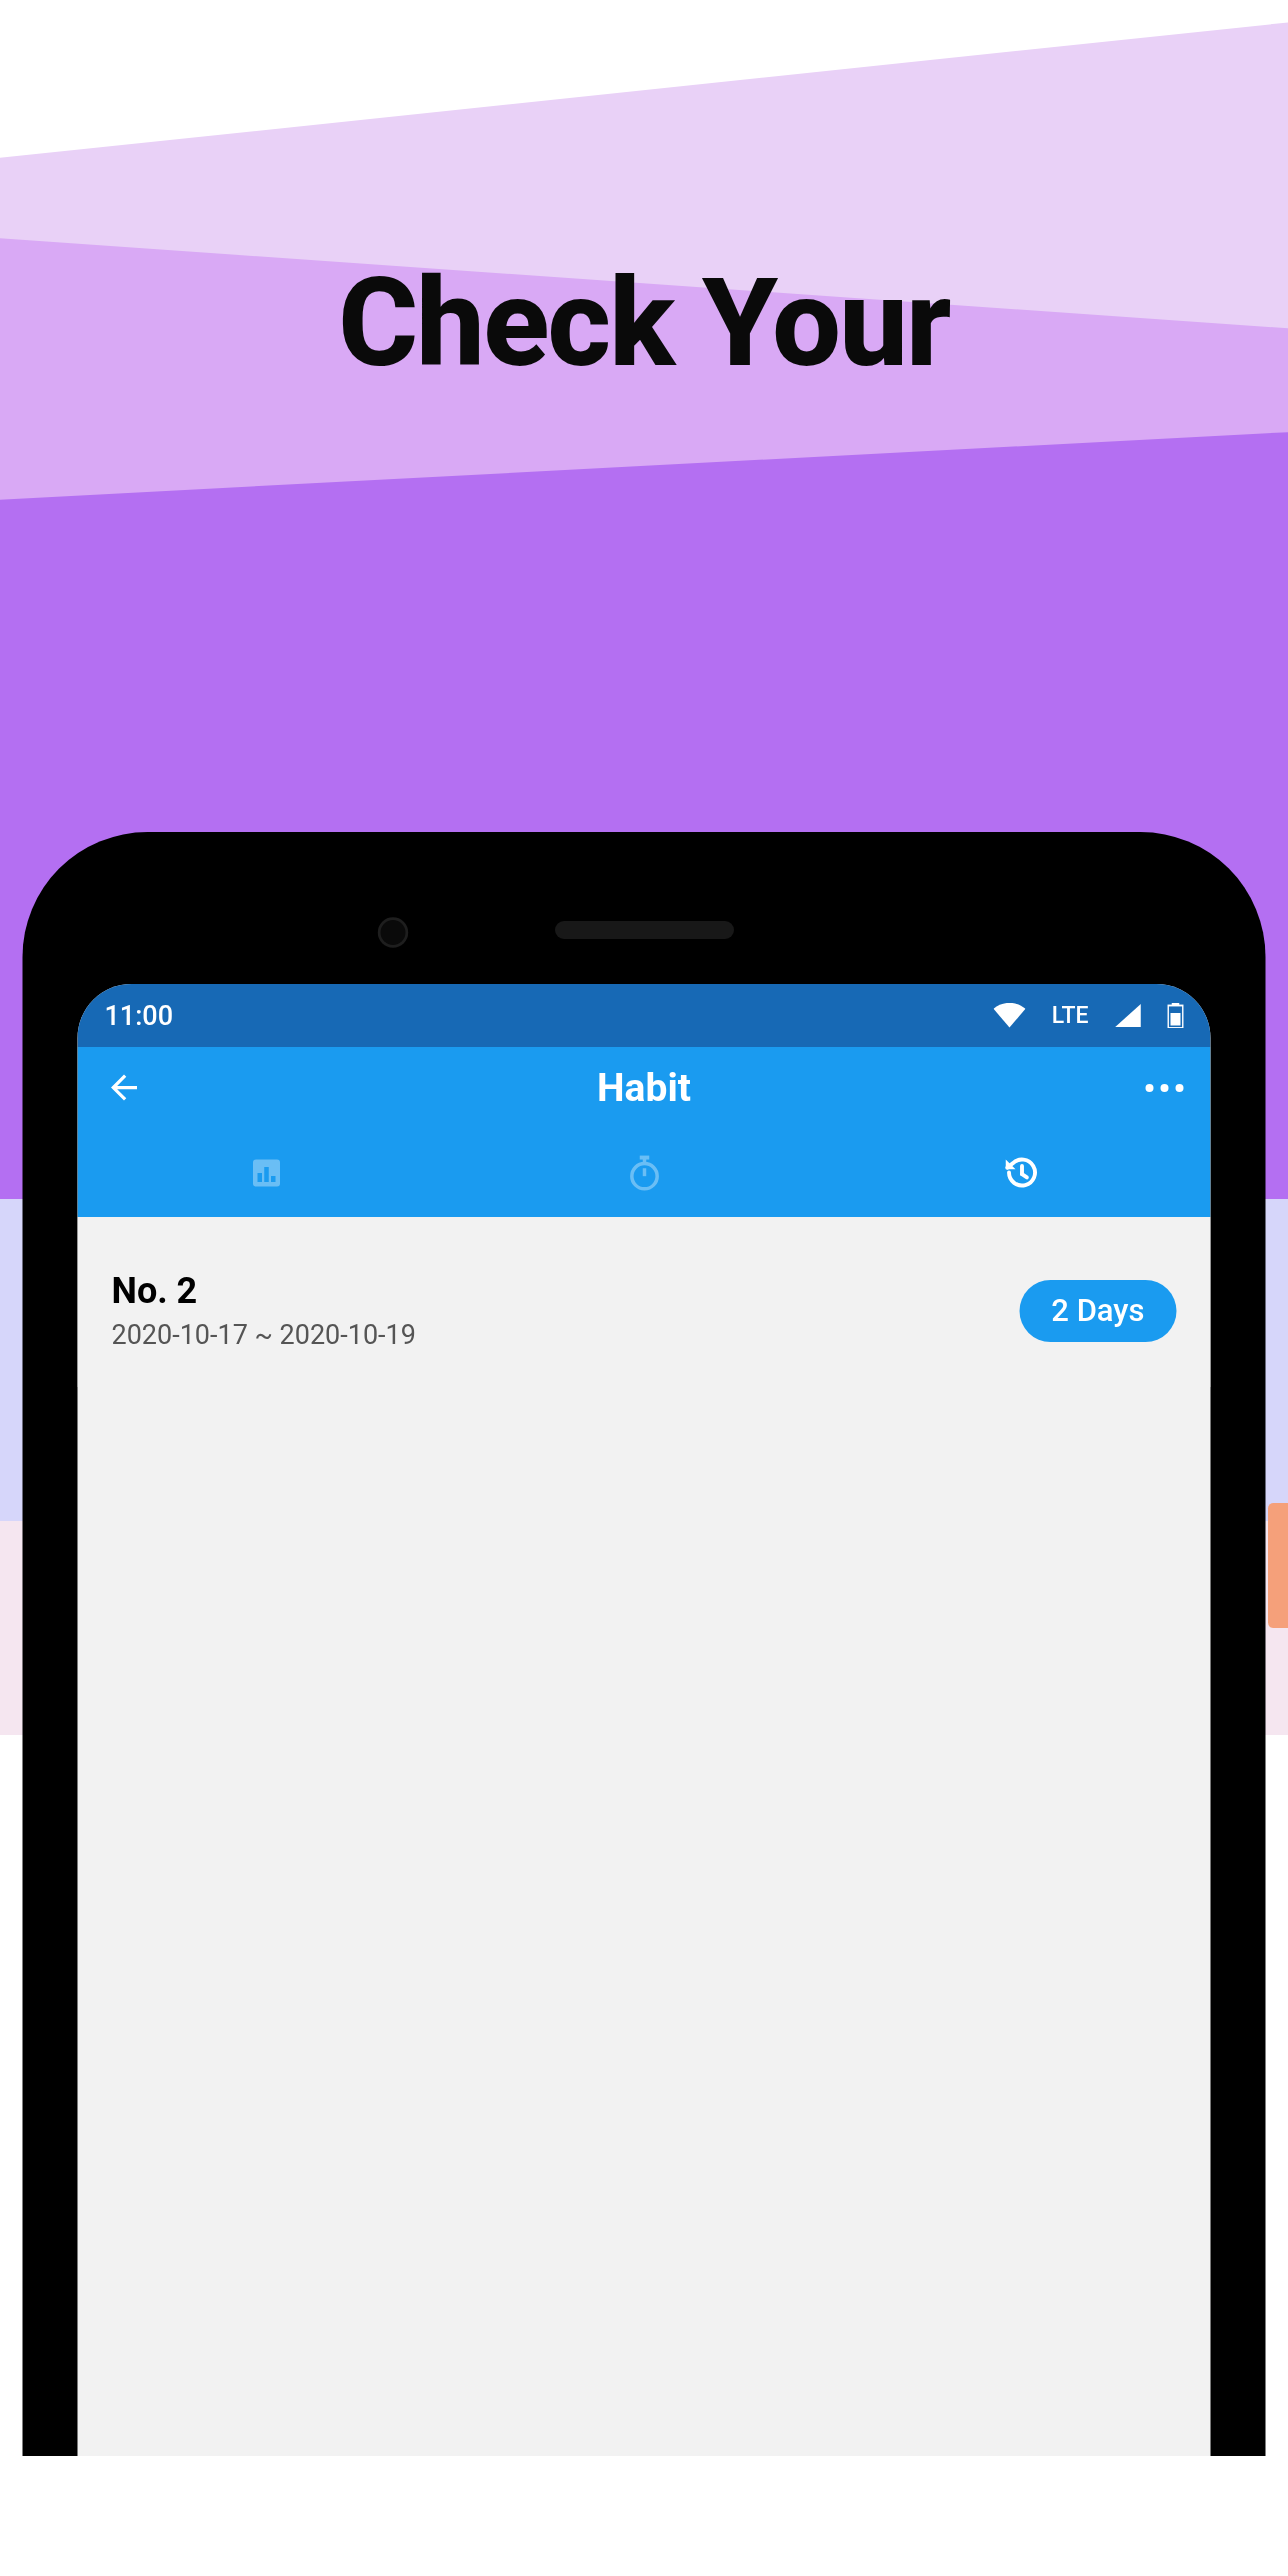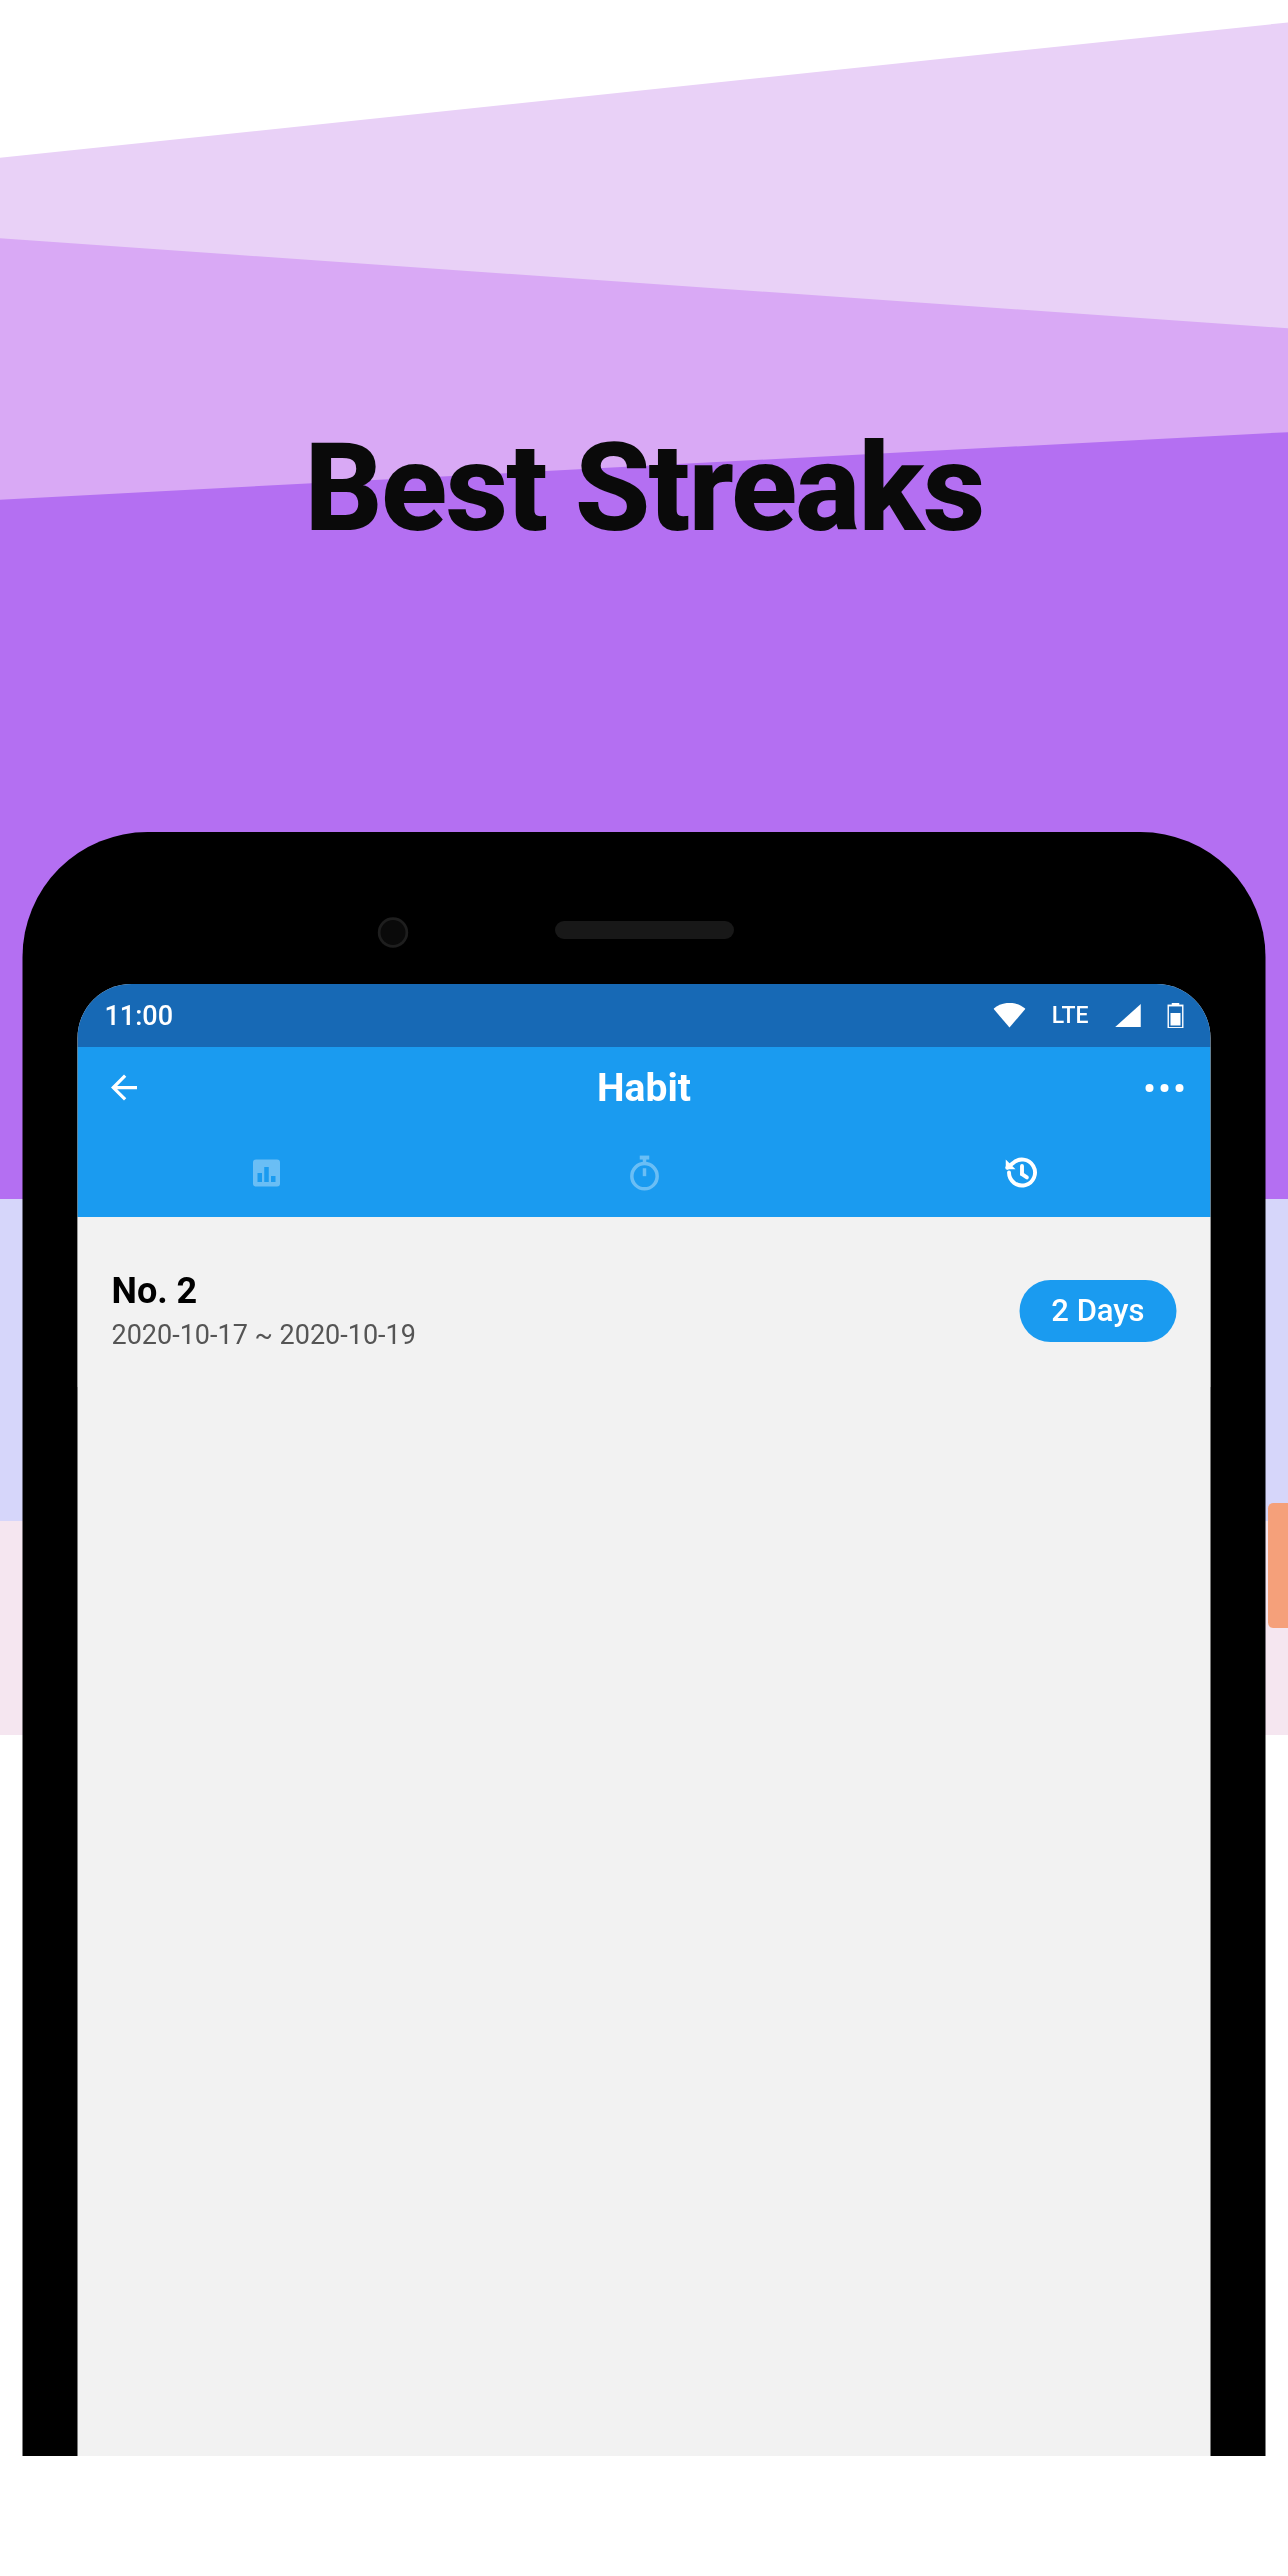--- a/index.html
+++ b/index.html
@@ -216,22 +216,21 @@
   <div class="bg2"></div>
   <div class="bg3"></div>
   <div class="bg4"></div>
   <div class="bg5"></div>
   <div class="bg6"></div>
   <div class="bg7"></div>
   <div class="bg-orange"></div>
 
   <div class="promo">
     <h1>
-      <br>
-      <span>Best Streaks</span>
+      <span>Check Your</span><br>
     </h1>
   </div>
 
   <div class="device">
     <div class="device-inner"></div>
     <div class="speaker"></div>
     <div class="camera"></div>
 
     <div class="screen">
 

